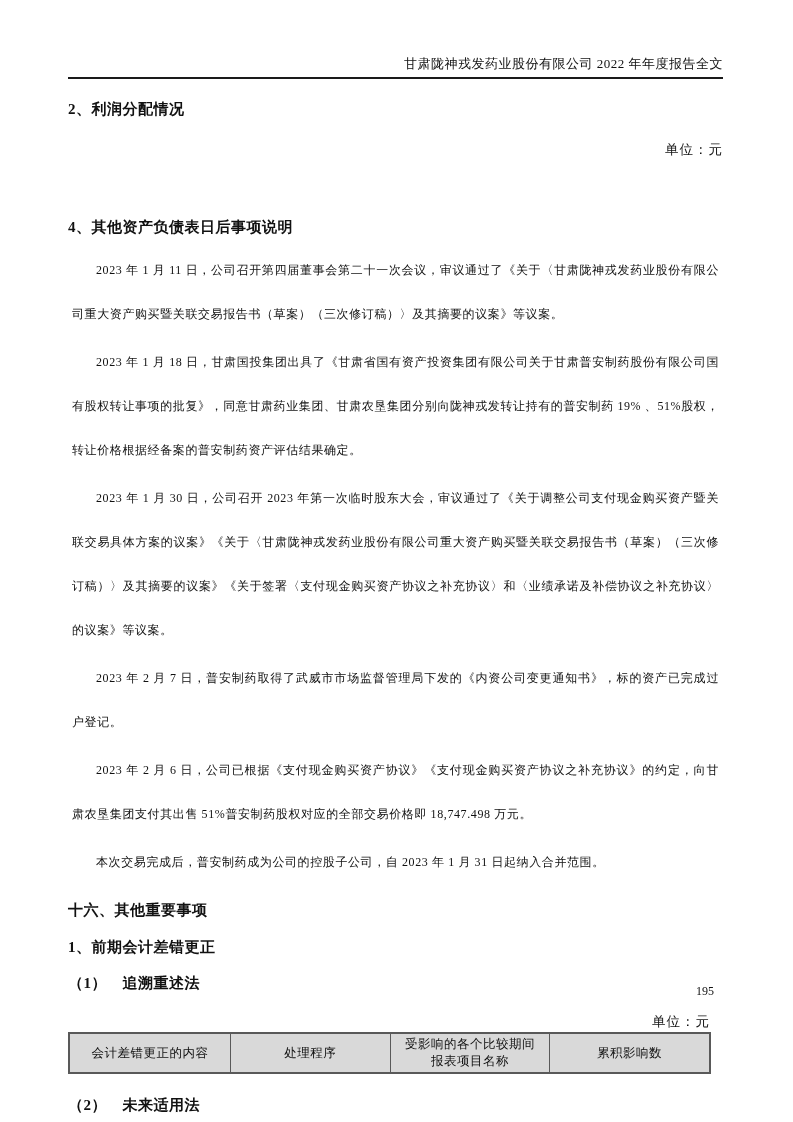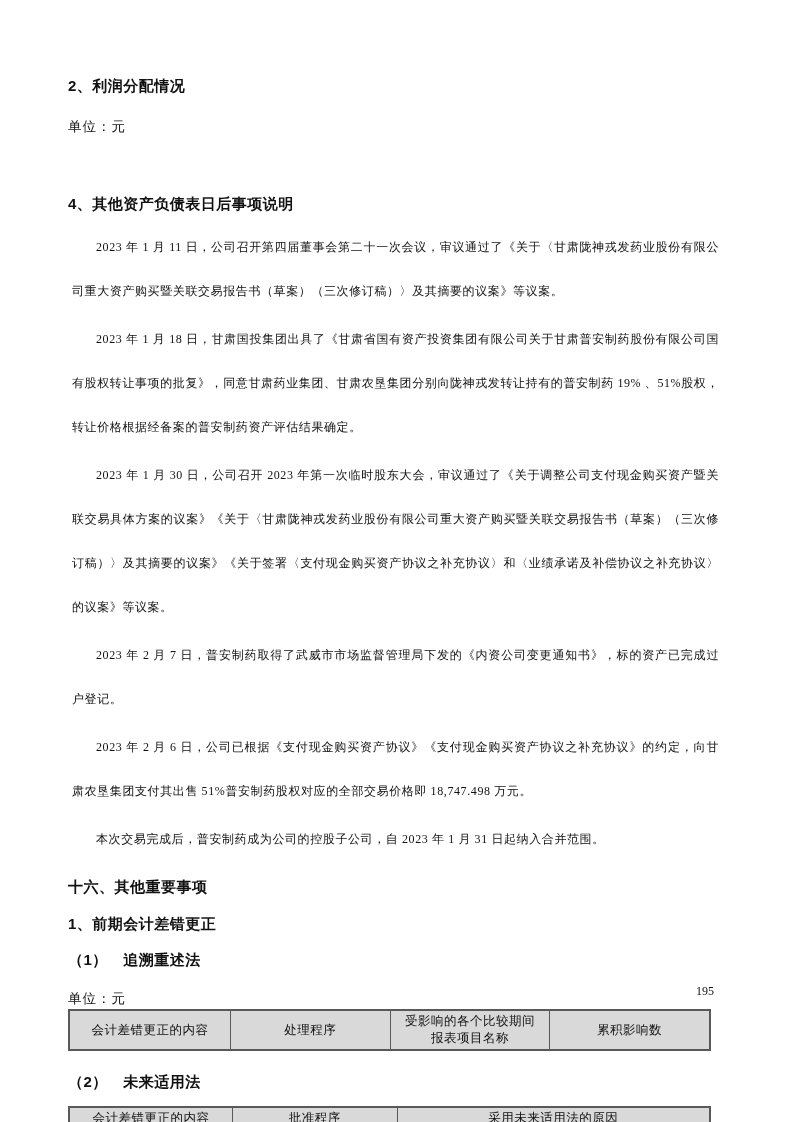--- a/index.html
+++ b/index.html
@@ -17,34 +17,34 @@
   }
   .page-header {
     text-align: right;
     font-size: 13px;
     line-height: 16px;
     letter-spacing: 0.5px;
     padding-bottom: 5px;
     border-bottom: 2px solid #1a1a1a;
   }
   .h-num {
-    font-family: Liberation Sans, sans-serif;
+    font-family: Liberation Serif, serif;
     font-weight: bold;
     font-size: 15px;
     line-height: 18px;
     letter-spacing: 0.5px;
     margin: 0;
   }
   .h-s2 { margin-top: 21px; }
   .h-s3 { margin-top: 24px; }
   .h-s4 { margin-top: 60px; }
   .unit-line {
     font-size: 13.5px;
     line-height: 16px;
-    text-align: left;
+    text-align: right;
     letter-spacing: 1px;
   }
   .unit-1 { margin-top: 24px; }
   .unit-2 { margin-top: 22px; margin-right: 13px; }
   .body-text { margin-top: 12px; }
   .body-text p {
     margin: 4px;
     font-size: 12px;
     line-height: 44px;
     letter-spacing: 0.6px;
@@ -92,20 +92,23 @@
     right: 79px;
     font-size: 12px;
     line-height: 15px;
   }
 </style>
 </head>
 <body>
 
 <div class="page">
 
+  <div class="page-header">
+    <span>甘肃陇神戎发药业股份有限公司 2022 年年度报告全文</span>
+  </div>
 
   <h2 class="h-num h-s2">2、利润分配情况</h2>
 
   <div class="unit-line unit-1">单位：元</div>
 
 
   <h2 class="h-num h-s4">4、其他资产负债表日后事项说明</h2>
 
   <div class="body-text">
     <p>2023 年 1 月 11 日，公司召开第四届董事会第二十一次会议，审议通过了《关于〈甘肃陇神戎发药业股份有限公司重大资产购买暨关联交易报告书（草案）（三次修订稿）〉及其摘要的议案》等议案。</p>

